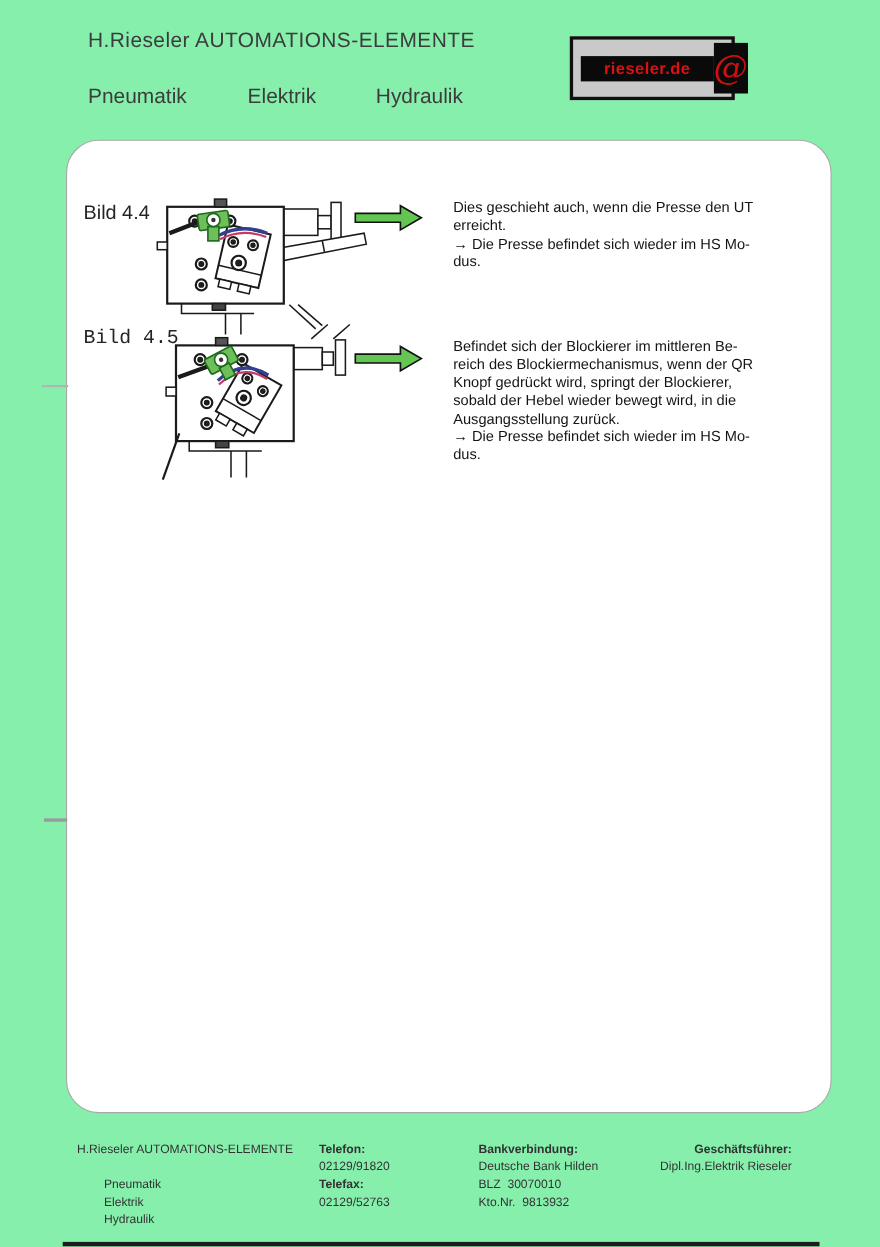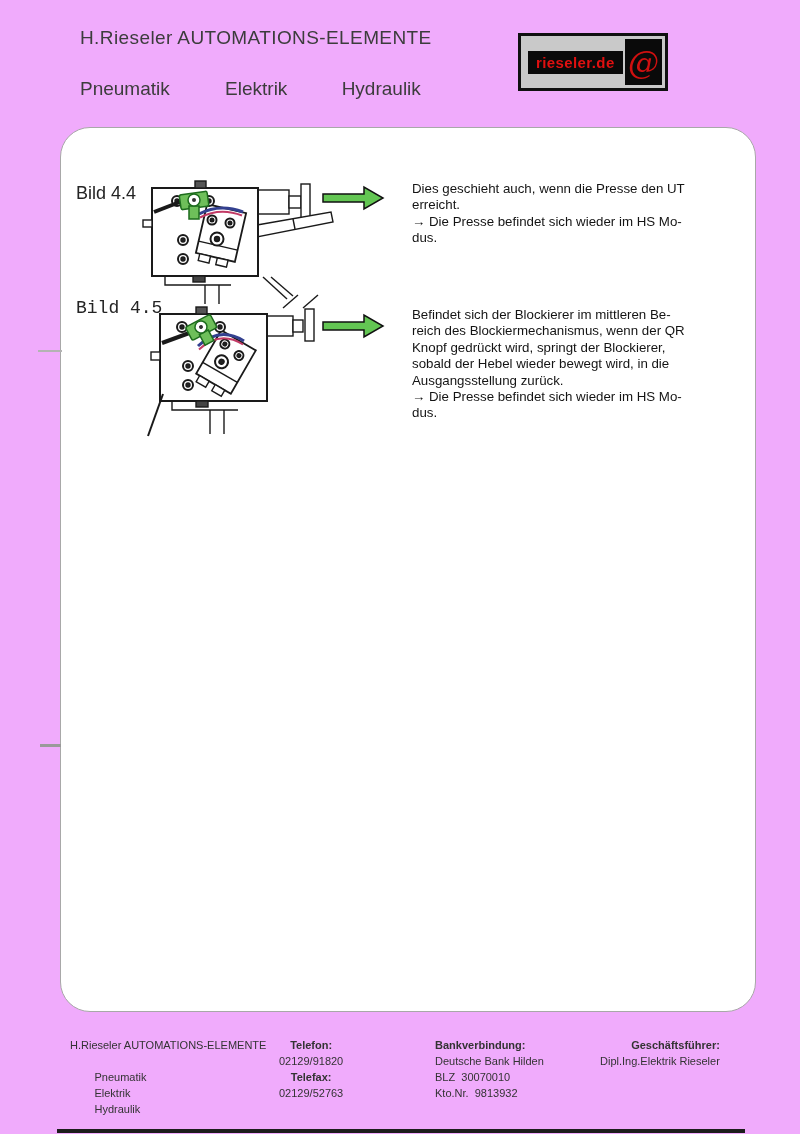--- a/index.html
+++ b/index.html
@@ -1,18 +1,18 @@
 <!DOCTYPE html>
 <html><head>
 <meta charset="utf-8">
 <style>
   html,body { margin:0; padding:0; }
   .page {
     position:relative; width:800px; height:1134px;
-    background:#f0abfc; overflow:hidden;
+    background:#86efac; overflow:hidden;
     font-family:"Liberation Sans", sans-serif; color:#2e2e2e;
   }
   
   .company-title {
     position:absolute; left:80px; top:27px;
     font-size:19px; letter-spacing:0.4px; color:#3c3c3c;
   }
   .divisions {
     position:absolute; left:80px; top:78px;
     font-size:19px; color:#3c3c3c;
@@ -20,21 +20,21 @@
   .divisions .div-item { display:inline-block; }
   .divisions .div-item:nth-child(1){ margin-right:50px; }
   .divisions .div-item:nth-child(2){ margin-right:49px; }
   .logo {
     position:absolute; left:518px; top:33px; width:150px; height:58px;
     background:#c9c9c9; border:3px solid #101010; box-sizing:border-box;
     display:flex; align-items:center;
   }
   .logo-text {
     background:#0a0a0a; color:#e01010; font-weight:bold; font-size:15px;
-    padding:3px 8px; margin-left:7px; letter-spacing:0.4px; white-space:nowrap;
+    padding:3px 21px; margin-left:7px; letter-spacing:0.4px; white-space:nowrap;
   }
   .logo-symbol {
     background:#0a0a0a; color:#d01010; width:37px; height:46px;
     margin-left:auto; margin-right:3px;
     display:flex; align-items:center; justify-content:center;
     font-family:"DejaVu Serif", serif; font-style:italic; font-size:31px;
   }
   
   .content-box {
     position:absolute; left:60px; top:127px; width:694px; height:883px;
@@ -55,21 +55,21 @@
     font-size:13.3px; line-height:16.4px; color:#141414;
     white-space:pre-line;
   }
   .text-44 { top:181px; }
   .text-45 { top:307px; }
   
   .footer { position:absolute; top:1037px; left:0; width:800px; font-size:11px; color:#333; }
   .f-col { position:absolute; top:0; }
   .f-line { line-height:16px; white-space:pre-wrap; }
   .f-addr { left:70px; }
-  .f-tel  { left:279px;text-align:center; }
+  .f-tel  { left:290px; }
   .f-bank { left:435px; }
   .f-mgr  { left:600px;text-align:right; }
   .b { font-weight:bold; }
   .f-divs .fd-item { display:inline-block; }
   .f-divs .fd-item:nth-child(1){ margin-right:23px; }
   .f-divs .fd-item:nth-child(2){ margin-right:22px; }
   .bottom-bar {
     position:absolute; left:57px; top:1129px; width:688px; height:4px;
     background:#1c1c1c;
   }

